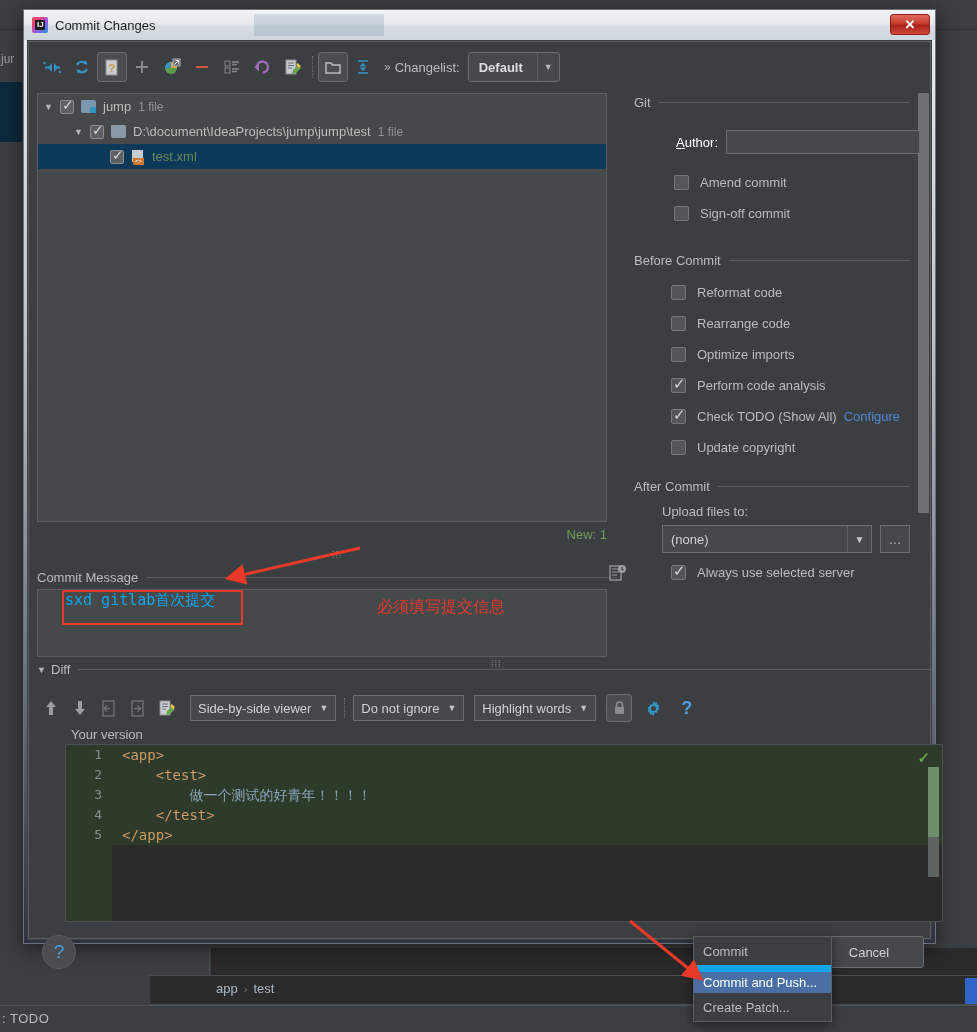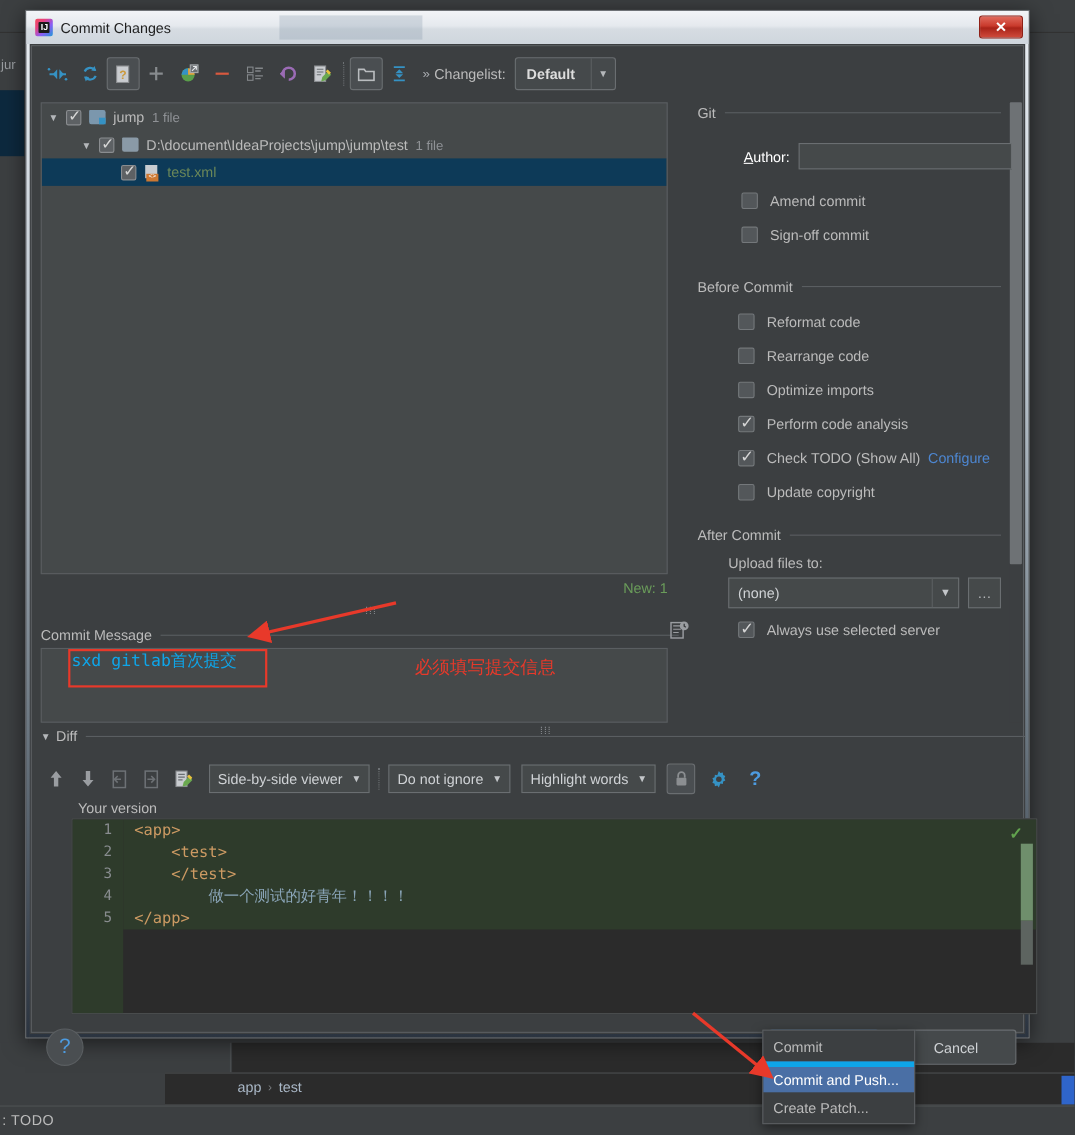--- a/index.html
+++ b/index.html
@@ -141,21 +141,21 @@
   .diff-scroll { position: absolute; right: 3px; top: 22px; width: 11px; height: 70px; background: #6f8f6c; }
   .diff-scroll2 { position: absolute; right: 3px; top: 92px; width: 11px; height: 40px; background: #5d6460; }
 
   
   .help-btn { position: absolute; left: 13px; top: 893px; width: 34px; height: 34px; border-radius: 50%; background: #4a4e51; border: 1px solid #5a5e61; color: #4d9be0; font-size: 19px; display: flex; align-items: center; justify-content: center;}
   .commit-btn { position: absolute; left: 670px; top: 894px; width: 100px; height: 32px; background: linear-gradient(to bottom,#2d4a74,#22395a); border: 1px solid #4a79b5; border-radius: 3px; color: #e4e8ec; font-size: 13px; font-weight: bold; display: flex; align-items: center; justify-content: center; gap: 7px;}
   .cancel-btn { position: absolute; left: 785px; top: 894px; width: 110px; height: 32px; background: #45494b; border: 1px solid #6a6e71; border-radius: 3px; color: #cfd2d5; font-size: 13px; display: flex; align-items: center; justify-content: center;}
   .menu { position: absolute; left: 693px; top: 936px; width: 139px; background: #3c3f41; border: 1px solid #5a5e61; box-shadow: 0 3px 10px rgba(0,0,0,.5); z-index: 40;}
   .mi { height: 28px; display: flex; align-items: center; padding-left: 9px; font-size: 13px; color: #bbbbbb; }
   .mi.hi { background: #4a6fa5; color: #ffffff; }
-  .mi.sep-top { border-top: 5px solid #0ea5e9; }
+  .mi.sep-top { border-top: 7px solid #0ea5e9; }
 
   
   .arrow-svg { position: absolute; pointer-events: none; z-index: 50;}
 </style>
 </head>
 <body>
 
 <div class="bg-root">
   <div class="bg-editor">
     <div class="bg-panel-right"></div>
@@ -480,22 +480,22 @@
         <div class="gline">1</div>
         <div class="gline">2</div>
         <div class="gline">3</div>
         <div class="gline">4</div>
         <div class="gline">5</div>
       </div>
       <div class="codearea">
         <div class="greenband"></div>
         <div class="cline"><span>&lt;app&gt;</span></div>
         <div class="cline"><span>    &lt;test&gt;</span></div>
+        <div class="cline"><span>        </span><span class="cn">做一个测试的好青年！！！！</span></div>
         <div class="cline"><span>    &lt;/test&gt;</span></div>
-        <div class="cline"><span>        </span><span class="cn">做一个测试的好青年！！！！</span></div>
         <div class="cline"><span>&lt;/app&gt;</span></div>
       </div>
       <div class="diff-check">✓</div>
       <div class="diff-scroll"></div>
       <div class="diff-scroll2"></div>
     </div>
 
     <div class="help-btn">?</div>
     <div class="commit-btn">
       <span>Commit</span>

